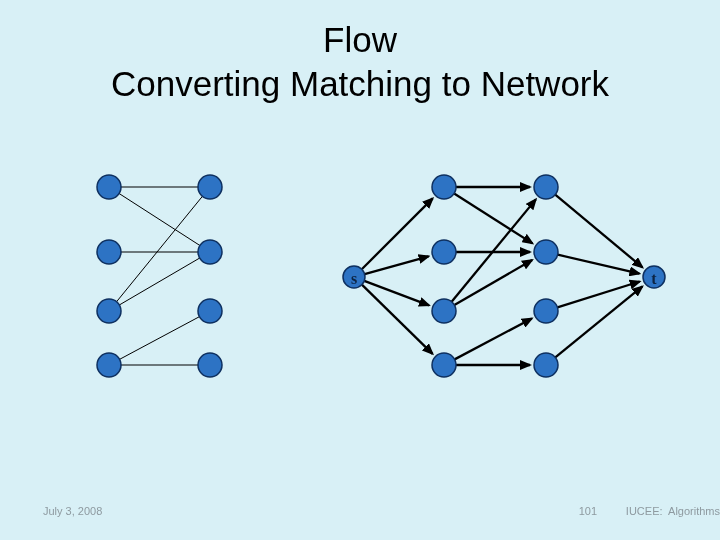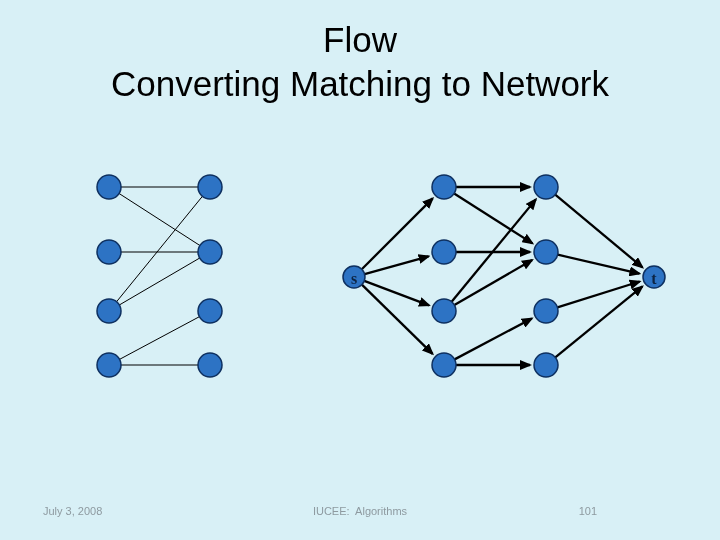--- a/index.html
+++ b/index.html
@@ -18,21 +18,21 @@
   .f-edge{stroke:var(--edge);fill:none;}
   #arrowhead path{fill:var(--edge);}
   .node{fill:var(--node-fill);stroke:var(--node-border);stroke-width:1.5;}
   .node-label{
     fill:var(--node-label);font-family:"Liberation Serif",serif;
     font-size:16px;font-weight:bold;text-anchor:middle;dominant-baseline:central;
   }
   .footer{position:absolute;left:0;top:505px;width:640px;height:20px;
     font-size:11px;color:var(--footer);}
   .f-date{position:absolute;left:43px;top:0;}
-  .f-course{position:absolute;left:0;width:720px;text-align:center;top:0;white-space:pre;}
+  .f-course{position:absolute;left:0;width:720px;text-align:right;top:0;white-space:pre;}
   .f-page{position:absolute;right:43px;top:0;text-align:right;}
 </style>
 </head>
 <body>
 
 <div class="slide">
 
   <div class="title">
     <div>Flow</div>
     <div>Converting Matching to Network</div>

